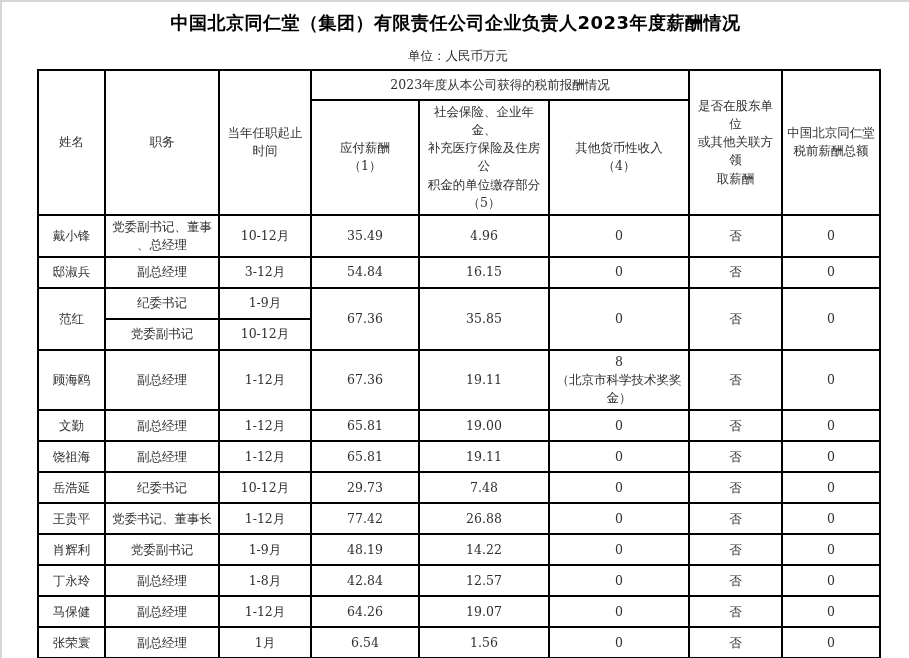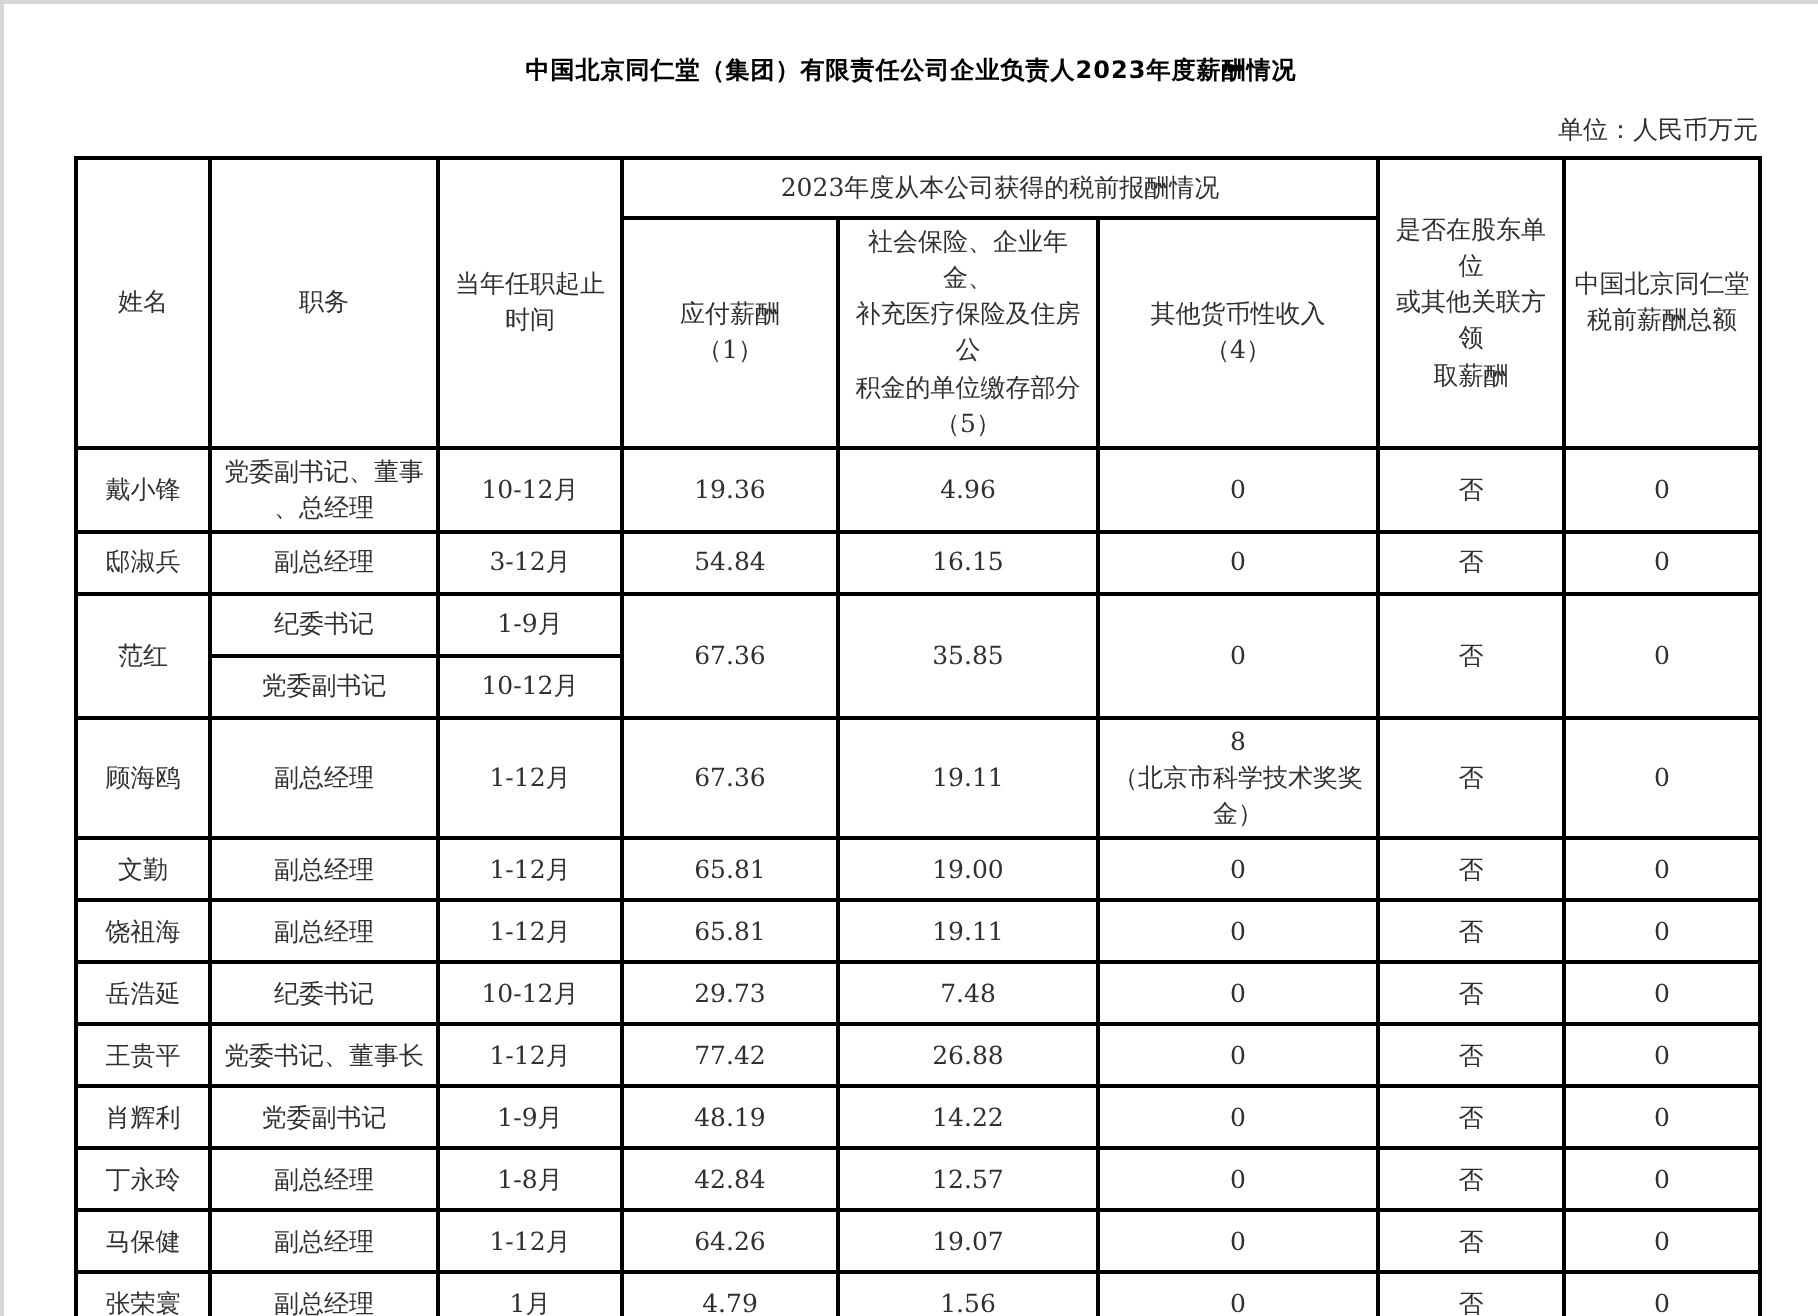--- a/index.html
+++ b/index.html
@@ -10,29 +10,29 @@
     border-top:2px solid #d6d6d6;
     box-sizing:border-box;
     font-family:"DejaVu Serif","Liberation Serif",serif;
     color:#303030;
     overflow:hidden;
   }
   .title{
     text-align:center;
     font-family:"DejaVu Sans","Liberation Sans",sans-serif;
     font-weight:bold;
-    font-size:12px;
+    font-size:18px;
     color:#000;
-    padding-top:25px;
+    padding-top:9px;
     letter-spacing:0.5px;
   }
   .unit{
     width:842px;
     margin:13px 0 4px 35px;
-    text-align:right;
+    text-align:center;
     font-size:12.5px;
     color:#303030;
   }
   table.salary{
     border-collapse:collapse;
     table-layout:fixed;
     width:842px;
     margin-left:35px;
   }
   table.salary th, table.salary td{
@@ -90,21 +90,21 @@
 （5）</th>
     <th>其他货币性收入
 （4）</th>
   </tr>
 
   <tr class="row-tall">
     <td>戴小锋</td>
     <td>党委副书记、董事
 、总经理</td>
     <td>10-12月</td>
-    <td>19.36</td>
+    <td>35.49</td>
     <td>4.96</td>
     <td>0</td>
     <td>否</td>
     <td>0</td>
   </tr>
   <tr class="row">
     <td>邸淑兵</td>
     <td>副总经理</td>
     <td>3-12月</td>
     <td>54.84</td>
@@ -205,21 +205,21 @@
     <td>64.26</td>
     <td>19.07</td>
     <td>0</td>
     <td>否</td>
     <td>0</td>
   </tr>
   <tr class="row">
     <td>张荣寰</td>
     <td>副总经理</td>
     <td>1月</td>
-    <td>4.79</td>
+    <td>6.54</td>
     <td>1.56</td>
     <td>0</td>
     <td>否</td>
     <td>0</td>
   </tr>
   <tr class="row">
     <td>李缤</td>
     <td>副总经理</td>
     <td>1-12月</td>
     <td>67.36</td>

